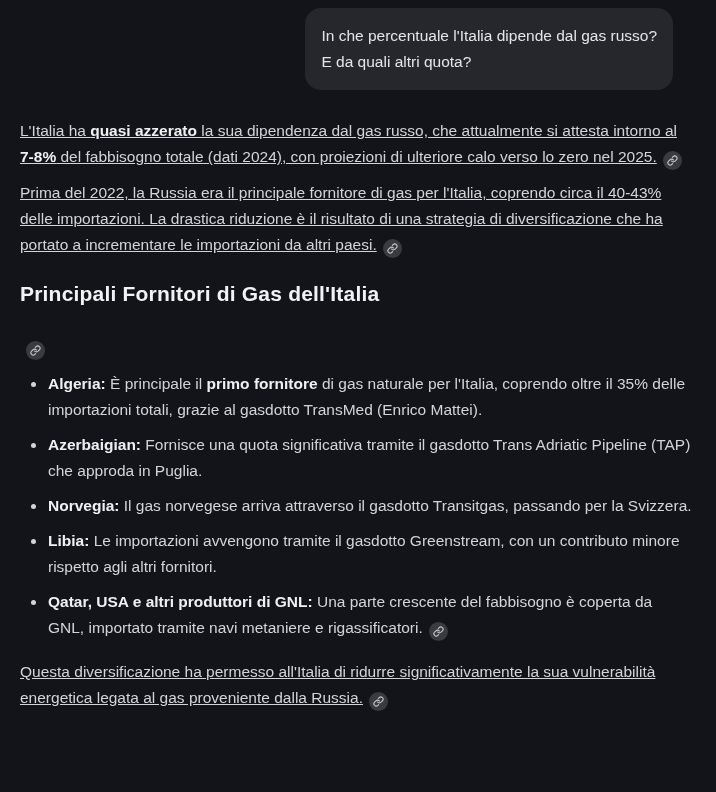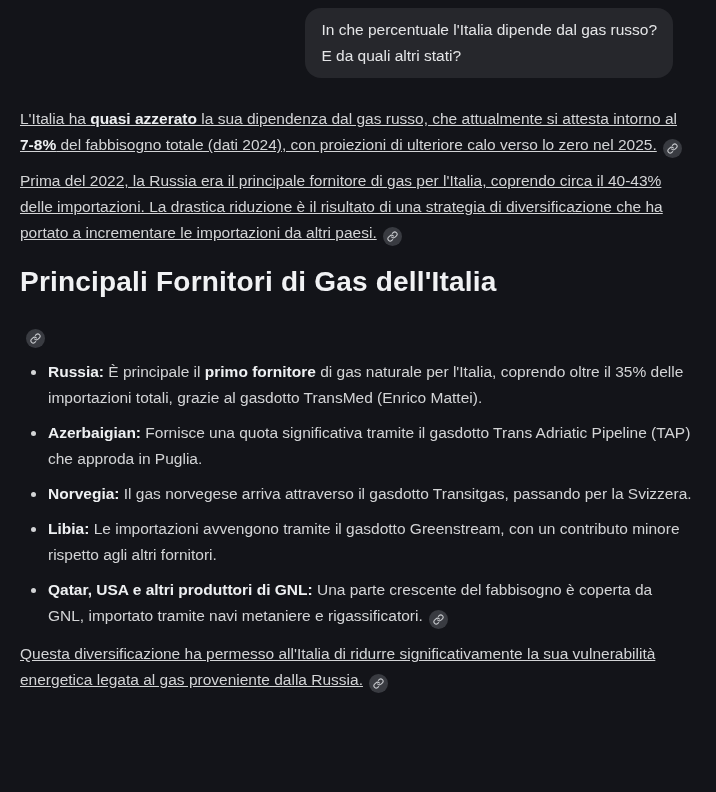--- a/index.html
+++ b/index.html
@@ -18,68 +18,68 @@
     background:var(--background);
     font-family:"Liberation Sans","DejaVu Sans",sans-serif;
     font-size:15.5px;color:var(--body-text);
     -webkit-font-smoothing:antialiased;
   }
   .chat{padding:8px 24px 0 20px;}
   .user-row{display:flex;justify-content:flex-end;margin:0 19px 28px 0;}
   .bubble{
     background:var(--user-bubble);
     border-radius:16px;
-    padding:9px 16px;
+    padding:15px 16px;
     line-height:26px;
     color:#e4e5e7;
     max-width:430px;
     margin-left:32px;
   }
   .assistant{margin:0;}
   .para{margin:0 0 10px;line-height:26px;text-decoration:underline;}
   .para:last-child{margin-bottom:0;}
   strong{font-weight:700;color:var(--bold-text);}
   h2{
-    font-size:28px;line-height:28px;font-weight:700;
+    font-size:21px;line-height:28px;font-weight:700;
     color:var(--heading-text);
     margin:22px 0 26px;
     letter-spacing:.2px;
   }
   ul.suppliers{
     margin:11px 0 5px;
     padding-left:27px;
     list-style:disc outside;
   }
   ul.suppliers li{
     margin:0 0 9px;
     line-height:26px;
     padding-left:1px;
   }
   ul.suppliers li::marker{color:var(--body-text);}
-  ul.suppliers li:last-child{margin-bottom:12px;}
+  ul.suppliers li:last-child{margin-bottom:18px;}
   .cite{
     display:inline-flex;align-items:center;justify-content:center;
     width:19px;height:19px;border-radius:50%;
     background:var(--citation-bg);
     color:var(--citation-icon);
     margin-left:6px;
     vertical-align:-4px;
     cursor:pointer;
   }
   .cite svg{display:block;}
 </style>
 </head>
 <body>
 
 <div class="chat">
 
   <div class="user-row">
     <div class="bubble">
       <div>In che percentuale l'Italia dipende dal gas russo?</div>
-      <div>E da quali altri stati?</div>
+      <div>E da quali altri quota?</div>
     </div>
   </div>
 
   <div class="assistant">
 
     <p class="para"><span><span>L'Italia ha </span><strong>quasi azzerato</strong><span> la sua dipendenza dal gas russo, che attualmente si attesta intorno al </span><strong>7-8%</strong><span> del fabbisogno totale (dati 2024), con proiezioni di ulteriore calo verso lo zero nel 2025.</span></span><span class="cite">
           <svg width="11" height="11" viewBox="0 0 24 24" fill="none" stroke="currentColor" stroke-width="2.4" stroke-linecap="round" stroke-linejoin="round">
             <path d="M10 13a5 5 0 0 0 7.54.54l3-3a5 5 0 0 0-7.07-7.07l-1.72 1.71"></path>
             <path d="M14 11a5 5 0 0 0-7.54-.54l-3 3a5 5 0 0 0 7.07 7.07l1.71-1.71"></path>
           </svg>
@@ -95,21 +95,21 @@
     <h2>Principali Fornitori di Gas dell'Italia</h2>
 
     <p class="para"><span class="cite">
           <svg width="11" height="11" viewBox="0 0 24 24" fill="none" stroke="currentColor" stroke-width="2.4" stroke-linecap="round" stroke-linejoin="round">
             <path d="M10 13a5 5 0 0 0 7.54.54l3-3a5 5 0 0 0-7.07-7.07l-1.72 1.71"></path>
             <path d="M14 11a5 5 0 0 0-7.54-.54l-3 3a5 5 0 0 0 7.07 7.07l1.71-1.71"></path>
           </svg>
         </span></p>
 
     <ul class="suppliers">
-      <li><span><strong>Russia:</strong><span> È principale il </span><strong>primo fornitore</strong><span> di gas naturale per l'Italia, coprendo oltre il 35% delle importazioni totali, grazie al gasdotto TransMed (Enrico Mattei).</span></span></li>
+      <li><span><strong>Algeria:</strong><span> È principale il </span><strong>primo fornitore</strong><span> di gas naturale per l'Italia, coprendo oltre il 35% delle importazioni totali, grazie al gasdotto TransMed (Enrico Mattei).</span></span></li>
       <li><span><strong>Azerbaigian:</strong><span> Fornisce una quota significativa tramite il gasdotto Trans Adriatic Pipeline (TAP) che approda in Puglia.</span></span></li>
       <li><span><strong>Norvegia:</strong><span> Il gas norvegese arriva attraverso il gasdotto Transitgas, passando per la Svizzera.</span></span></li>
       <li><span><strong>Libia:</strong><span> Le importazioni avvengono tramite il gasdotto Greenstream, con un contributo minore rispetto agli altri fornitori.</span></span></li>
       <li><span><strong>Qatar, USA e altri produttori di GNL:</strong><span> Una parte crescente del fabbisogno è coperta da GNL, importato tramite navi metaniere e rigassificatori.</span></span><span class="cite">
             <svg width="11" height="11" viewBox="0 0 24 24" fill="none" stroke="currentColor" stroke-width="2.4" stroke-linecap="round" stroke-linejoin="round">
               <path d="M10 13a5 5 0 0 0 7.54.54l3-3a5 5 0 0 0-7.07-7.07l-1.72 1.71"></path>
               <path d="M14 11a5 5 0 0 0-7.54-.54l-3 3a5 5 0 0 0 7.07 7.07l1.71-1.71"></path>
             </svg>
           </span></li>
     </ul>

